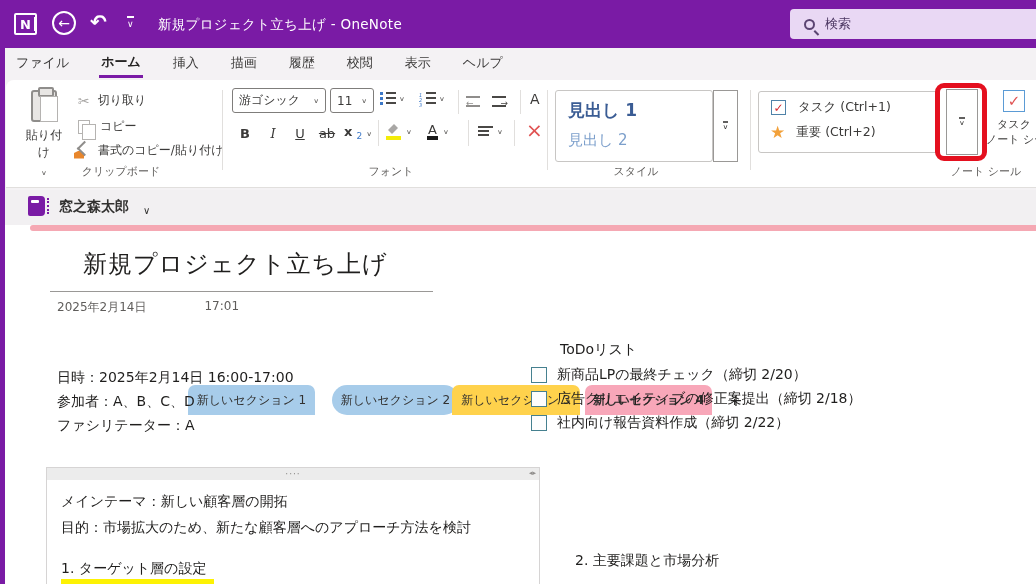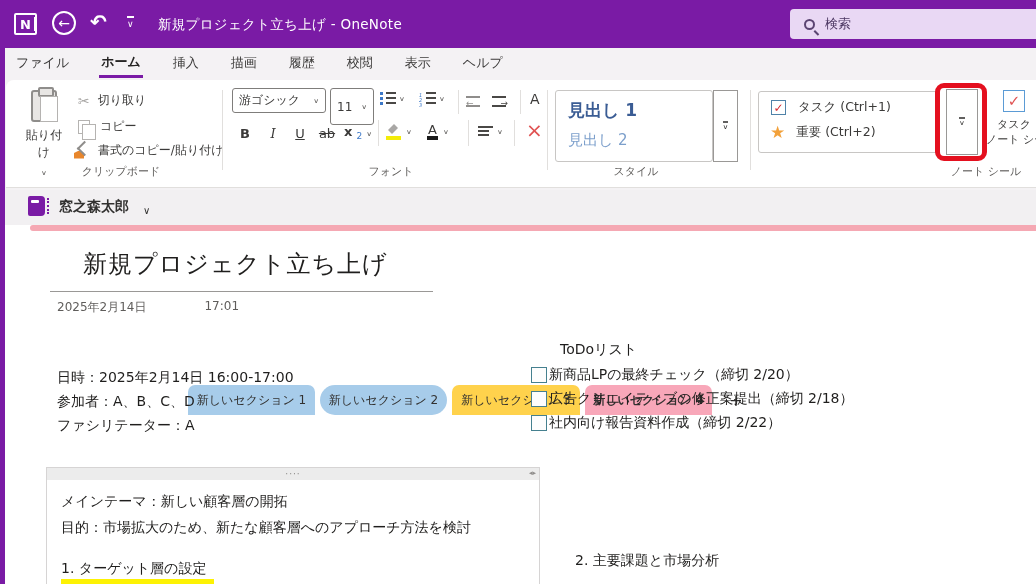--- a/index.html
+++ b/index.html
@@ -94,21 +94,21 @@
 
   
   .left-edge { left:0; top:48px; width:5px; height:536px; background:#7a1ba5; }
 
   
   .page-title { left:55px; top:248px; font-size:24px; color:#1f1e1d; letter-spacing:1px;margin-left:28px; }
   .title-rule { left:50px; top:291px; width:383px; height:1px; background:#9a9896; }
   .date-line { left:57px; top:299px; font-size:12px; color:#5f5d5b; display:flex; gap:58px; }
   .meeting { left:57px; top:365px; font-size:14px; color:#1f1e1d; line-height:24px; }
   .todo-hdr { left:560px; top:341px; font-size:14px; color:#1f1e1d; }
-  .todo-row { left:531px; font-size:14px; color:#1f1e1d; display:flex; align-items:center; gap:2px; }
+  .todo-row { left:531px; font-size:14px; color:#1f1e1d; display:flex; align-items:center; gap:10px; }
   .todo-cb { width:16px; height:16px; border:1.5px solid #45808f; background:#fdfdfd; }
 
   .textbox { left:46px; top:467px; width:494px; height:117px; border:1px solid #d6d4d4; border-bottom:none; background:#fff; }
   .tb-grip { position:absolute; left:0; top:0; width:100%; height:12px; background:#ececec; display:flex; align-items:center; justify-content:center; color:#8f8d8b; font-size:9px; letter-spacing:1px; }
   .tb-resize { position:absolute; right:3px; top:1px; font-size:7px; color:#8f8d8b; }
   .tb-lines { position:absolute; left:14px; top:20px; font-size:14px; color:#1f1e1d; line-height:26px; }
   .tb-item1 { position:absolute; left:14px; top:92px; font-size:14px; color:#1f1e1d; }
   .hl-bar { position:absolute; left:14px; top:111px; width:153px; height:6px; background:#fdf203; }
   .item2 { left:575px; top:552px; font-size:14px; color:#1f1e1d; }
 </style>
@@ -160,21 +160,21 @@
     <span class="brush-ic"></span>
     <span class="rtext">書式のコピー/貼り付け</span>
   </div>
   <div class="abs grp-label" style="left:40px; width:150px;">クリップボード</div>
   <div class="abs rsep" style="left:216px;"></div>
 
   <div class="abs ribbon-box" style="left:226px; top:8px; width:94px; height:25px;">
     <span>游ゴシック</span>
     <span class="chev">∨</span>
   </div>
-  <div class="abs ribbon-box" style="left:324px; top:8px; width:44px; height:37px;">
+  <div class="abs ribbon-box" style="left:324px; top:8px; width:44px; height:25px;">
     <span>11</span>
     <span class="chev">∨</span>
   </div>
   <div class="abs" style="left:374px; top:12px; display:flex; align-items:center; gap:3px;">
     <span class="li-ic">
       <i class="li-dot" style="top:0;"></i>
         <i class="li-row" style="top:0;"></i>
       <i class="li-dot" style="top:5px;"></i>
         <i class="li-row" style="top:5px;"></i>
       <i class="li-dot" style="top:10px;"></i>
@@ -283,21 +283,21 @@
 
 <div class="abs sectionbar">
   <div style="position:absolute; left:28px; top:6px; display:flex; align-items:flex-end; gap:14px;">
     <span class="nb-icon"></span>
     <span class="nb-name">窓之森太郎</span>
     <span class="nb-chev">∨</span>
   </div>
   <div class="abs sec-tab" style="left:188px; width:127px; background:#a7ccea;">
       <span>新しいセクション 1</span>
     </div>
-  <div class="abs sec-tab" style="left:320px; width:127px; background:#a7ccea;border-radius:15px;">
+  <div class="abs sec-tab" style="left:332px; width:127px; background:#a7ccea;border-radius:15px;">
       <span>新しいセクション 2</span>
     </div>
   <div class="abs sec-tab" style="left:452px; width:128px; background:#ffd24c;">
       <span>新しいセクション 3</span>
     </div>
   <div class="abs sec-tab active" style="left:585px; width:127px; background:#f8a7b9;">
       <span>新しいセクション 4</span>
     </div>
   <div class="abs sec-tab plus-tab" style="left:716px; width:40px;">
       <span>+</span>

